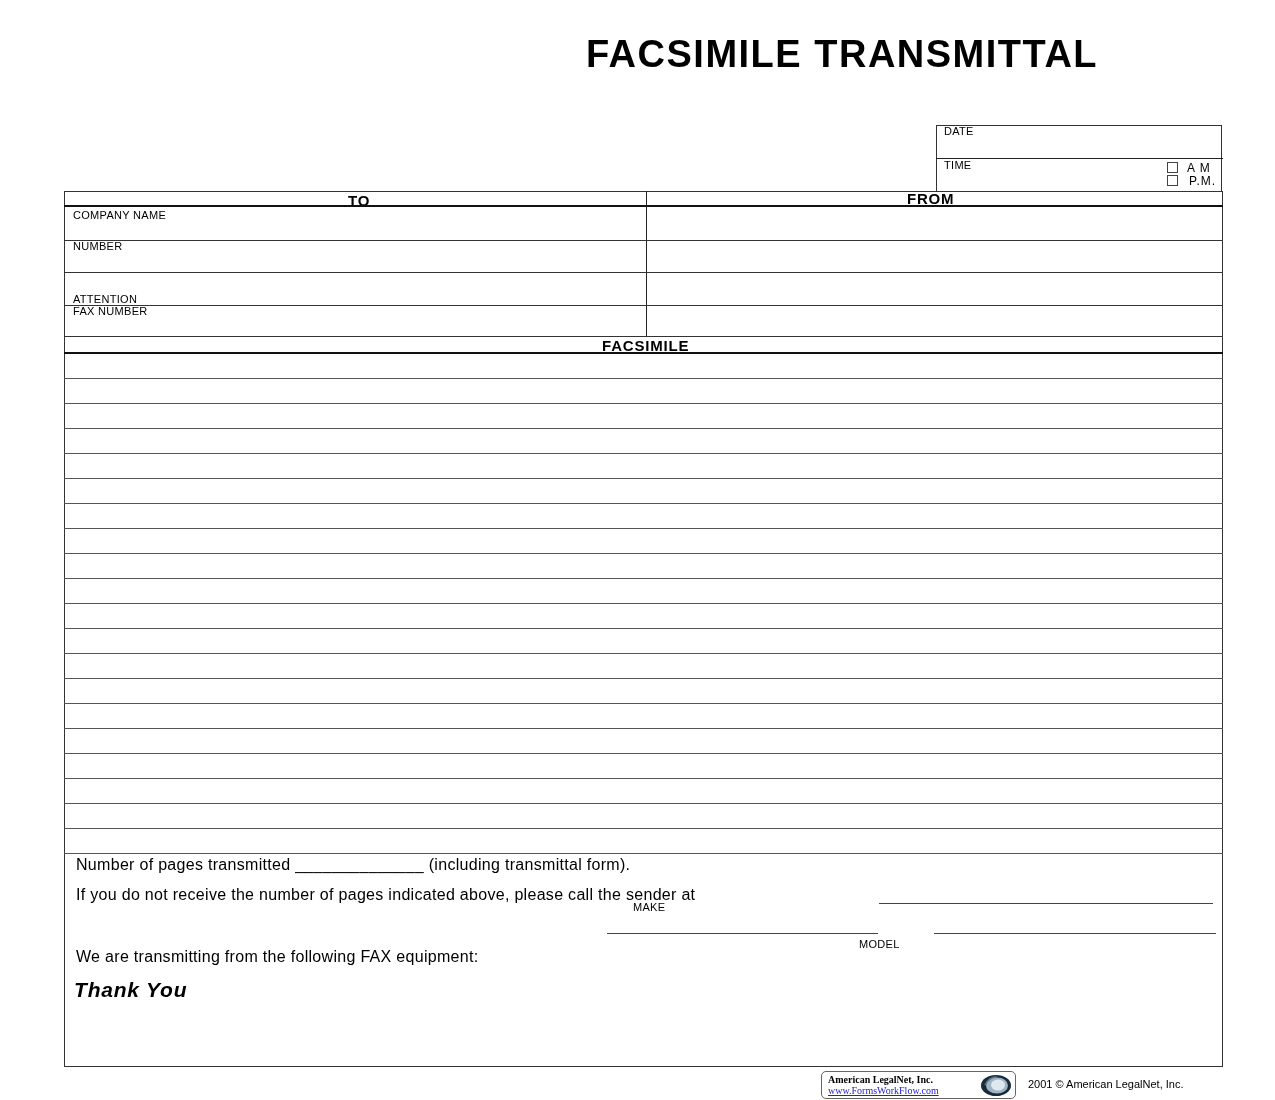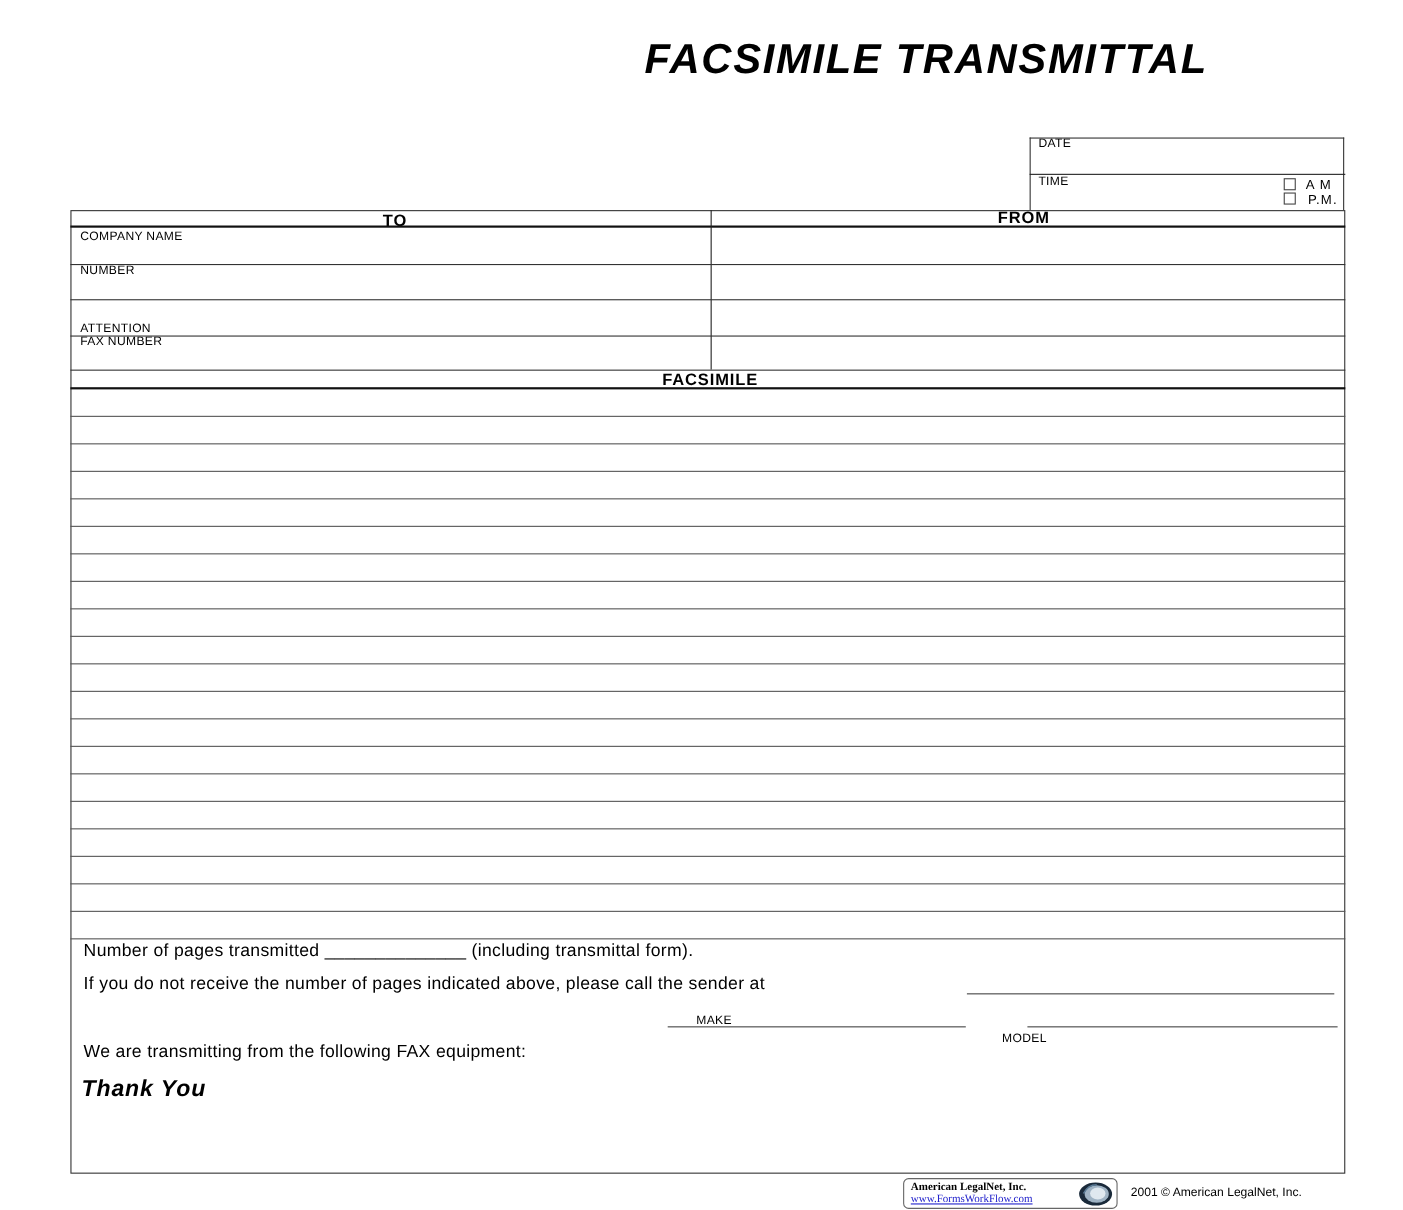--- a/index.html
+++ b/index.html
@@ -1,19 +1,19 @@
 <!DOCTYPE html>
 <html><head>
 <meta charset="utf-8">
 <style>
   html, body { margin: 0; padding: 0; background: #ffffff; }
   body { width: 1275px; height: 1100px; position: relative; overflow: hidden;
          font-family: "Liberation Sans", sans-serif; color: #000; }
   .abs { position: absolute; }
-  .title { left: 586px; top: 33px; font-size: 38px; font-weight: bold; letter-spacing: 1.5px; white-space: nowrap; font-style: italic; }
+  .title { left: 586px; top: 33px; font-size: 38px; font-weight: bold; letter-spacing: 1.5px; white-space: nowrap; }
   .dt-box { left: 936px; top: 125px; width: 286px; height: 66px; border: 1px solid #333; border-bottom: none; box-sizing: border-box; }
   .dt-divider { left: 936px; top: 158px; width: 287px; height: 0; border-top: 1.5px solid #222; }
   .small-label { font-size: 11px; letter-spacing: 0.3px; white-space: nowrap; }
   .cb { width: 11px; height: 11px; border: 1px solid #444; box-sizing: border-box; background: #fff; }
   .cb-label { font-size: 12px; letter-spacing: 1px; white-space: nowrap; }
   .frame { left: 64px; top: 191px; width: 1159px; height: 876px; border: 1px solid #333; box-sizing: border-box; }
   .hline { left: 64px; width: 1159px; height: 0; border-top: 1px solid #555; }
   .hline.thick { border-top: 2.5px solid #111; }
   .hline.med { border-top: 1.5px solid #333; }
   .vline { width: 0; border-left: 1px solid #222; }
@@ -125,24 +125,24 @@
 </div>
 <input class="abs field-input" style="left: 352px; top: 856px; width: 146px; height: 16px; text-align: center;" value="">
 
 <div class="abs body-text" style="left:76px;top:886px;">If you do not receive the number of pages indicated above, please call the sender at</div>
 <div class="abs underline" style="left:879px;top:903px;width:334px;"></div>
 <input class="abs field-input" style="left: 881px; top: 885px; width: 330px; height: 17px;" value="">
 
 <div class="abs body-text" style="left:76px;top:918px;margin-top:30px;">We are transmitting from the following FAX equipment:</div>
 <div class="abs underline" style="left:607px;top:933px;width:271px;"></div>
 <input class="abs field-input" style="left: 609px; top: 915px; width: 267px; height: 17px;" value="">
-<div class="abs small-label" style="left:593px;top:922px;padding-left:40px;">MAKE</div>
+<div class="abs small-label" style="left:593px;top:901px;padding-left:40px;">MAKE</div>
 <div class="abs underline" style="left:934px;top:933px;width:282px;"></div>
 <input class="abs field-input" style="left: 936px; top: 915px; width: 278px; height: 17px;" value="">
-<div class="abs small-label" style="left:911px;top:938px;">MODEL</div>
+<div class="abs small-label" style="left:859px;top:938px;">MODEL</div>
 
 <div class="abs thank" style="left:74px;top:978px;">Thank You</div>
 
 <div class="abs logo-box">
   <div class="abs logo-name">American LegalNet, Inc.</div>
   <div class="abs logo-url">www.FormsWorkFlow.com</div>
   <svg class="abs globe" viewBox="0 0 34 23">
     <ellipse cx="17" cy="11.5" rx="15" ry="10.5" fill="#1a2a3a"></ellipse>
     <ellipse cx="18" cy="11.5" rx="11" ry="8" fill="#9fb3c4"></ellipse>
     <ellipse cx="19" cy="11" rx="7" ry="5.5" fill="#dfe8ef"></ellipse>

